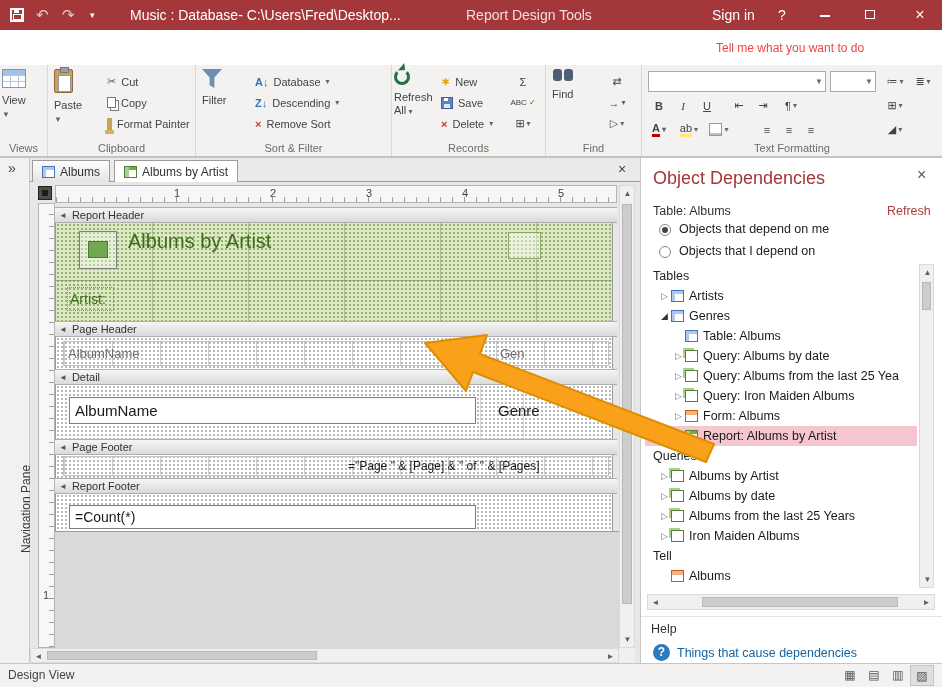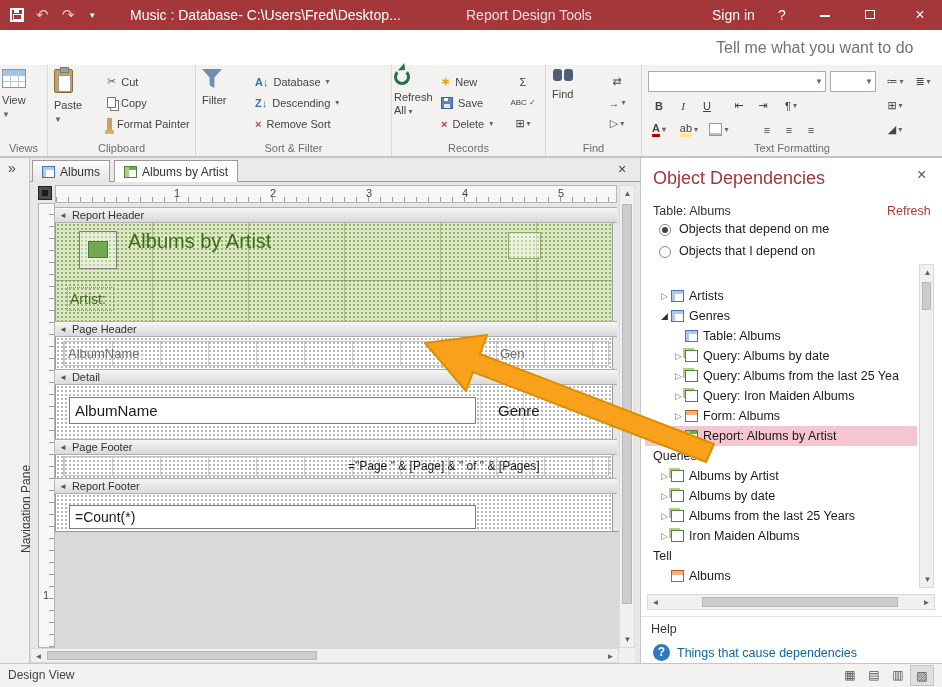--- a/index.html
+++ b/index.html
@@ -15,21 +15,21 @@
 .i-save::after{content:"";position:absolute;left:1px;bottom:0;width:7px;height:4px;border:1px solid #fff}
 .winbtn{position:absolute;top:0;height:30px;width:30px;text-align:center;line-height:30px;color:#fff;font-size:14px}
 .i-restore{position:absolute;top:10px;left:10px;width:10px;height:9px;border:1px solid #fff}
 .i-min{position:absolute;top:15px;left:10px;width:10px;height:2px;background:#fff}
 
 .tabrow{left:0;top:30px;width:942px;height:35px;background:#A4373A;display:flex;align-items:stretch}
 .rtab{padding:0 15px;line-height:35px;font-size:13px;color:#fff;white-space:nowrap}
 .rtab.filetab{padding:0 22px}
 .rtab.active{background:#f3f2f1;color:#A4373A}
 .ctx-gap{width:26px}
-.tellme{position:absolute;left:700px;top:30px;height:35px;display:flex;align-items:center;gap:7px;color:#737373;font-size:16px}
+.tellme{position:absolute;left:700px;top:30px;height:35px;display:flex;align-items:center;gap:7px;color:#ef4444;font-size:12px}
 .bulb{width:9px;height:9px;border:1px solid #fff;border-radius:50%;position:relative}
 .bulb::after{content:"";position:absolute;left:2px;bottom:-4px;width:3px;height:3px;border:1px solid #fff;border-top:none}
 
 .ribbon{left:0;top:65px;width:942px;height:92px;background:#f3f2f1;border-bottom:1px solid #c3c1bf}
 .rgroup{position:absolute;top:0;height:91px;border-right:1px solid #dbd9d7}
 .glabel{position:absolute;bottom:2px;left:0;width:100%;text-align:center;font-size:11px;color:#6e6c6a;white-space:nowrap}
 .bigbtn{position:absolute;top:4px;width:44px;text-align:left;font-size:11px;color:#444;line-height:13px}
 .bigbtn .ic{display:inline-block;margin-bottom:3px}
 .car{font-size:8px;color:#666}
 .srow{position:absolute;height:21px;display:flex;align-items:center;gap:5px;font-size:11px;color:#444;white-space:nowrap;padding:0 3px}
@@ -432,20 +432,23 @@
     <span class="p-close">×</span>
     <span class="p-sub">Table: Albums</span>
     <span class="p-refresh">Refresh</span>
 
     <span class="radio on" style="left:18px;top:66px"></span>
     <span class="rlabel" style="left:38px;top:64px">Objects that depend on me</span>
     <span class="radio" style="left:18px;top:88px"></span>
     <span class="rlabel" style="left:38px;top:86px">Objects that I depend on</span>
 
     <div class="tree">
+      <div class="trow lg" style="top:2px">
+          <span>Tables</span>
+        </div>
       <div class="trow l1" style="top:22px">
           <span class="exp">▷</span>
           <span class="ticon t-table"></span>
           <span>Artists</span>
         </div>
       <div class="trow l1" style="top:42px">
           <span class="exp open">◢</span>
           <span class="ticon t-table"></span>
           <span>Genres</span>
         </div>

